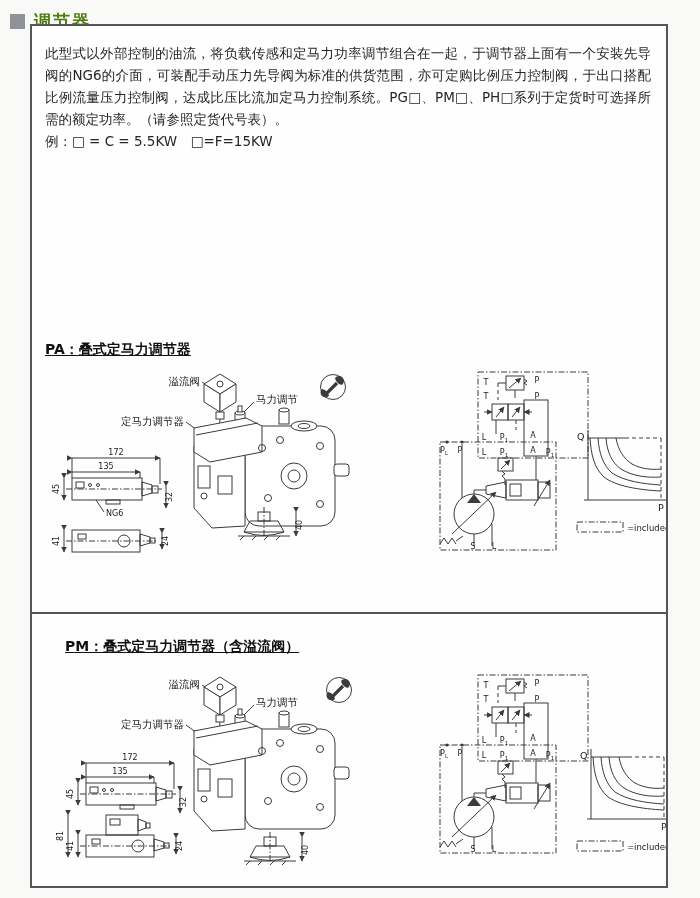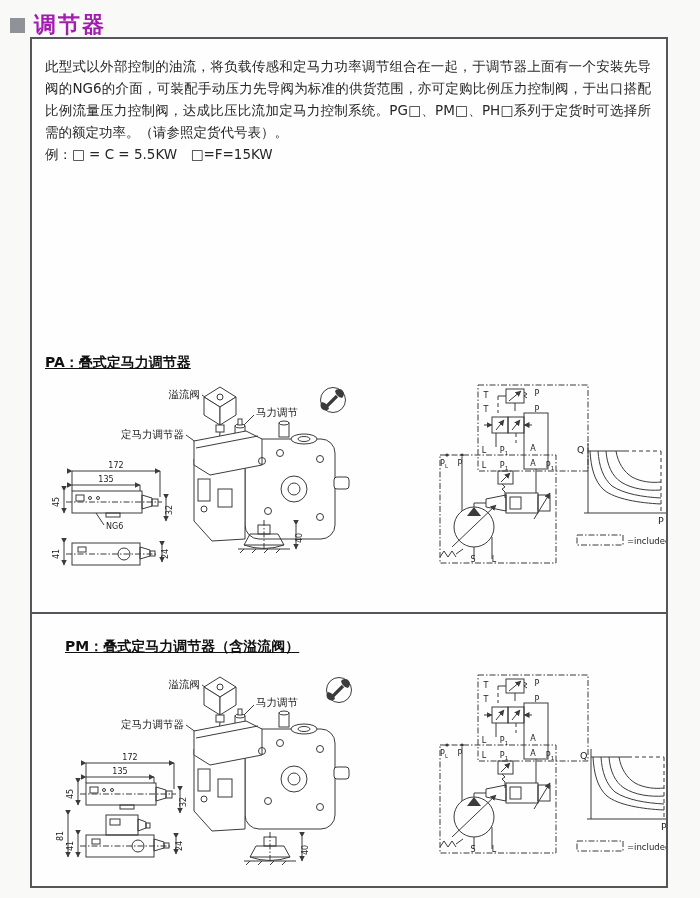--- a/index.html
+++ b/index.html
@@ -1,23 +1,23 @@
 <!DOCTYPE html>
 <html><head>
 <meta charset="utf-8">
 <style>
   html,body{margin:0;padding:0;background:#e9e9e7;}
   .page{position:relative;width:700px;height:898px;background:#f9f9f7;
         font-family:"DejaVu Sans","Liberation Sans",sans-serif;overflow:hidden;}
   .hdr{position:absolute;left:10px;top:10px;display:flex;align-items:center;gap:9px;}
   .hdr-sq{width:15px;height:15px;background:#8f9296;}
-  .hdr-title{font-size:22px;font-weight:bold;color:#a21caf;letter-spacing:2px;}
+  .hdr-title{font-size:17px;font-weight:bold;color:#4d7c0f;letter-spacing:2px;}
   .panel{position:absolute;left:30px;width:638px;background:#fefefe;
          border:2px solid #55565a;box-sizing:border-box;overflow:hidden;}
-  #panel-pa{top:37px;height:651px;}
+  #panel-pa{top:24px;height:651px;}
   #panel-pm{top:612px;height:276px;}
   .intro{position:absolute;left:13px;top:16px;width:606px;font-size:13.5px;
          line-height:22px;color:#262626;text-align:justify;}
   .intro .ex{margin:0;}
   .sec-title{position:absolute;left:13px;font-size:14px;font-weight:bold;color:#111;text-decoration:underline;}
   #panel-pa .sec-title{top:315px;}
   #panel-pm .sec-title{top:24px;margin-left:20px;}
   svg.diagram{position:absolute;left:0;width:636px;height:227px;}
   #panel-pa svg.diagram{top:330px;}
   #panel-pm svg.diagram{top:45px;}

